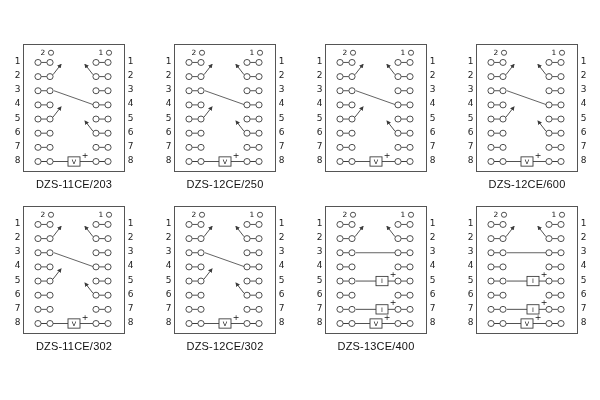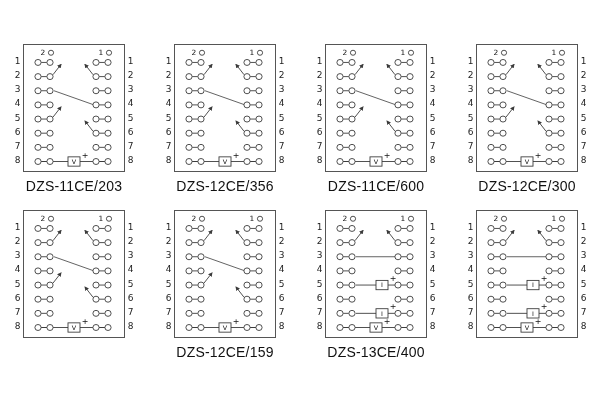--- a/index.html
+++ b/index.html
@@ -33,21 +33,21 @@
     width:102px;height:128px;
     border:1px solid #555555;
     box-sizing:border-box;
     background:#ffffff;
   }
   .schem{width:100%;height:100%;display:block}
   .schem text{font-family:"DejaVu Sans",sans-serif}
   .label{
     grid-column:1/-1;
     text-align:center;
-    font-size:14px;
+    font-size:11px;
     color:#111111;
     padding-top:6px;
     letter-spacing:.2px;
   }
 </style>
 </head>
 <body>
 
 <svg width="0" height="0" style="position:absolute">
   <defs>
@@ -219,21 +219,21 @@
         </svg>
     </div>
     <div class="pins">1
 2
 3
 4
 5
 6
 7
 8</div>
-    <figcaption class="label">DZS-12CE/356</figcaption>
+    <figcaption class="label">DZS-12CE/250</figcaption>
   </figure>
 
   <figure class="panel">
     <div class="pins">1
 2
 3
 4
 5
 6
 7
@@ -304,21 +304,20 @@
         </svg>
     </div>
     <div class="pins">1
 2
 3
 4
 5
 6
 7
 8</div>
-    <figcaption class="label">DZS-11CE/600</figcaption>
   </figure>
 
   <figure class="panel">
     <div class="pins">1
 2
 3
 4
 5
 6
 7
@@ -389,21 +388,21 @@
         </svg>
     </div>
     <div class="pins">1
 2
 3
 4
 5
 6
 7
 8</div>
-    <figcaption class="label">DZS-12CE/300</figcaption>
+    <figcaption class="label">DZS-12CE/600</figcaption>
   </figure>
 
   <figure class="panel">
     <div class="pins">1
 2
 3
 4
 5
 6
 7
@@ -474,20 +473,21 @@
         </svg>
     </div>
     <div class="pins">1
 2
 3
 4
 5
 6
 7
 8</div>
+    <figcaption class="label">DZS-11CE/302</figcaption>
   </figure>
 
   <figure class="panel">
     <div class="pins">1
 2
 3
 4
 5
 6
 7
@@ -558,21 +558,21 @@
         </svg>
     </div>
     <div class="pins">1
 2
 3
 4
 5
 6
 7
 8</div>
-    <figcaption class="label">DZS-12CE/159</figcaption>
+    <figcaption class="label">DZS-12CE/302</figcaption>
   </figure>
 
   <figure class="panel">
     <div class="pins">1
 2
 3
 4
 5
 6
 7

